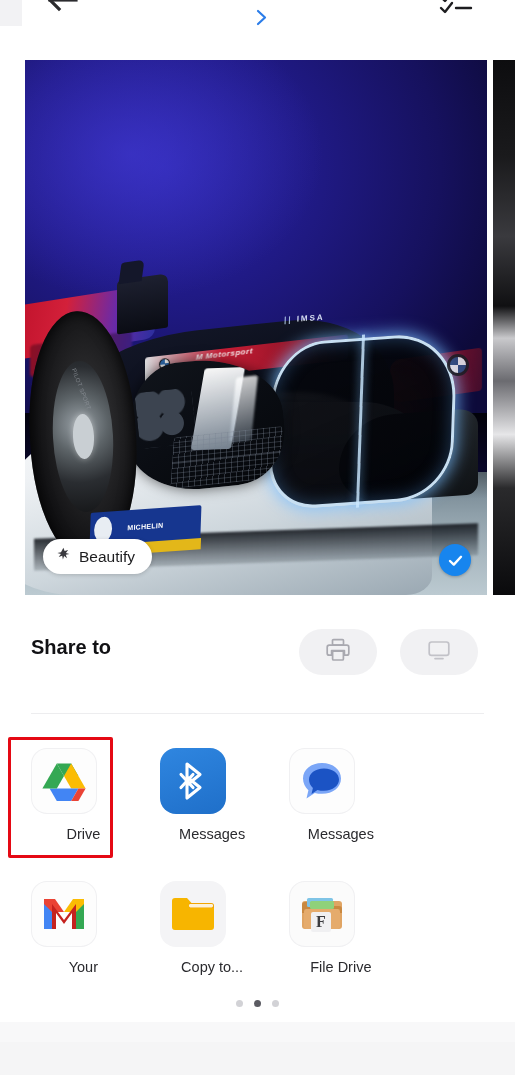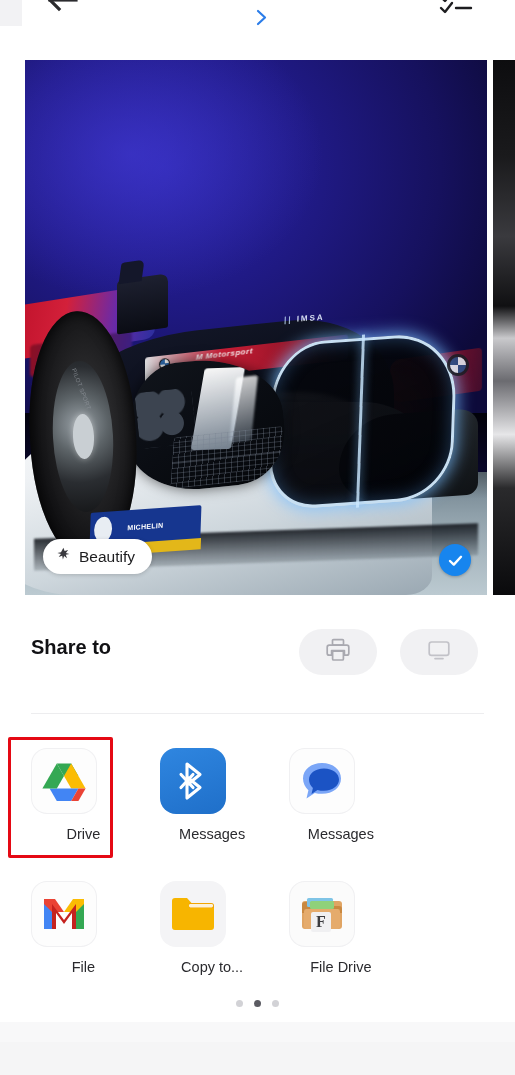--- a/index.html
+++ b/index.html
@@ -560,21 +560,21 @@
       <div class="cell">
         <div class="app-icon ic-white">
           <svg width="46" height="36" viewBox="0 0 46 36">
             <path d="M3 33 L3 8 L11 8 L11 33 Z" fill="#4285f4"></path>
             <path d="M35 33 L35 8 L43 8 L43 33 Z" fill="#34a853"></path>
             <path d="M3 8 L3 3 L14 3 L23 16 L11 16 Z" fill="#ea4335"></path>
             <path d="M43 8 L43 3 L32 3 L23 16 L35 16 Z" fill="#fbbc04"></path>
             <path d="M11 8 L23 24 L35 8 L35 33 L31 33 L31 17 L23 28 L15 17 L15 33 L11 33 Z" fill="#c5221f"></path>
           </svg>
         </div>
-        <div class="app-label">File</div>
+        <div class="app-label">Your</div>
       </div>
 
       <div class="cell">
         <div class="app-icon ic-folder">
           <svg width="48" height="40" viewBox="0 0 48 40">
             <path d="M3 7 A3 3 0 0 1 6 4 L18 4 L22.5 9 L42 9 A3 3 0 0 1 45 12 L45 33
                      A3 3 0 0 1 42 36 L6 36 A3 3 0 0 1 3 33 Z" fill="#f7b500"></path>
             <path d="M20 9 L42 9 A3 3 0 0 1 45 12 L45 14 L20 14 Z" fill="#e8880a" opacity="0.35"></path>
             <rect x="20" y="10" width="24" height="3.4" rx="1.4" fill="#ffffff" opacity="0.85"></rect>
           </svg>

